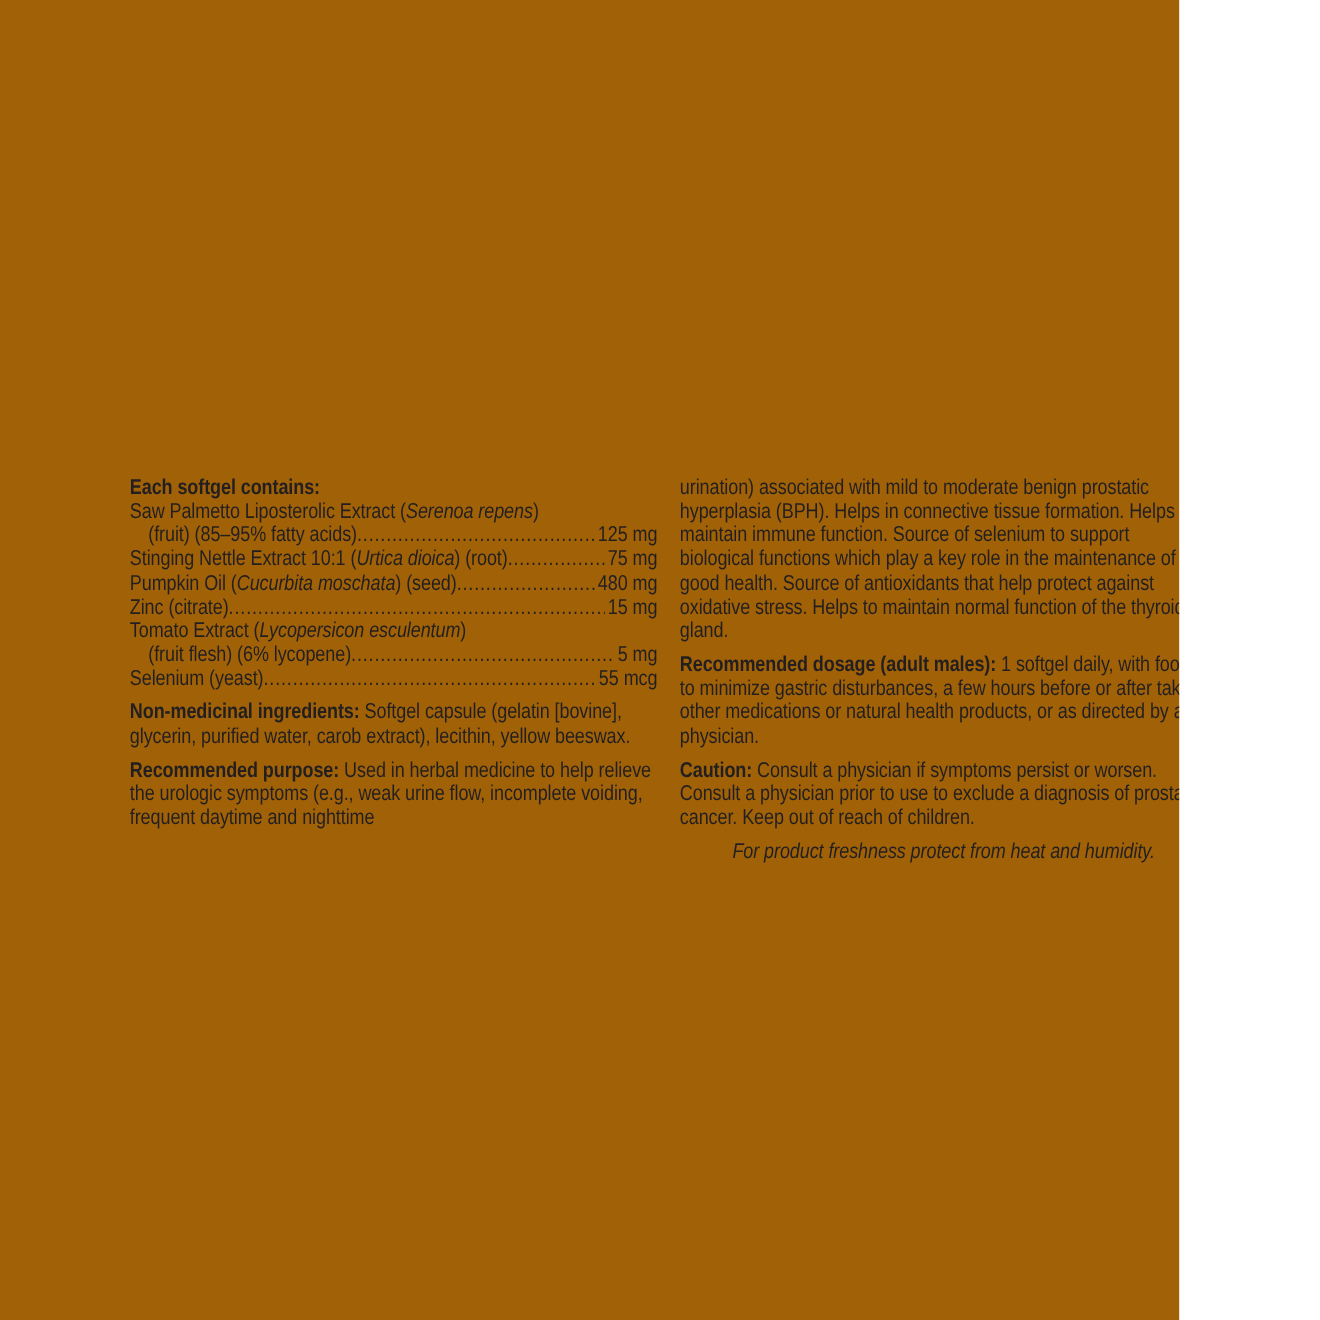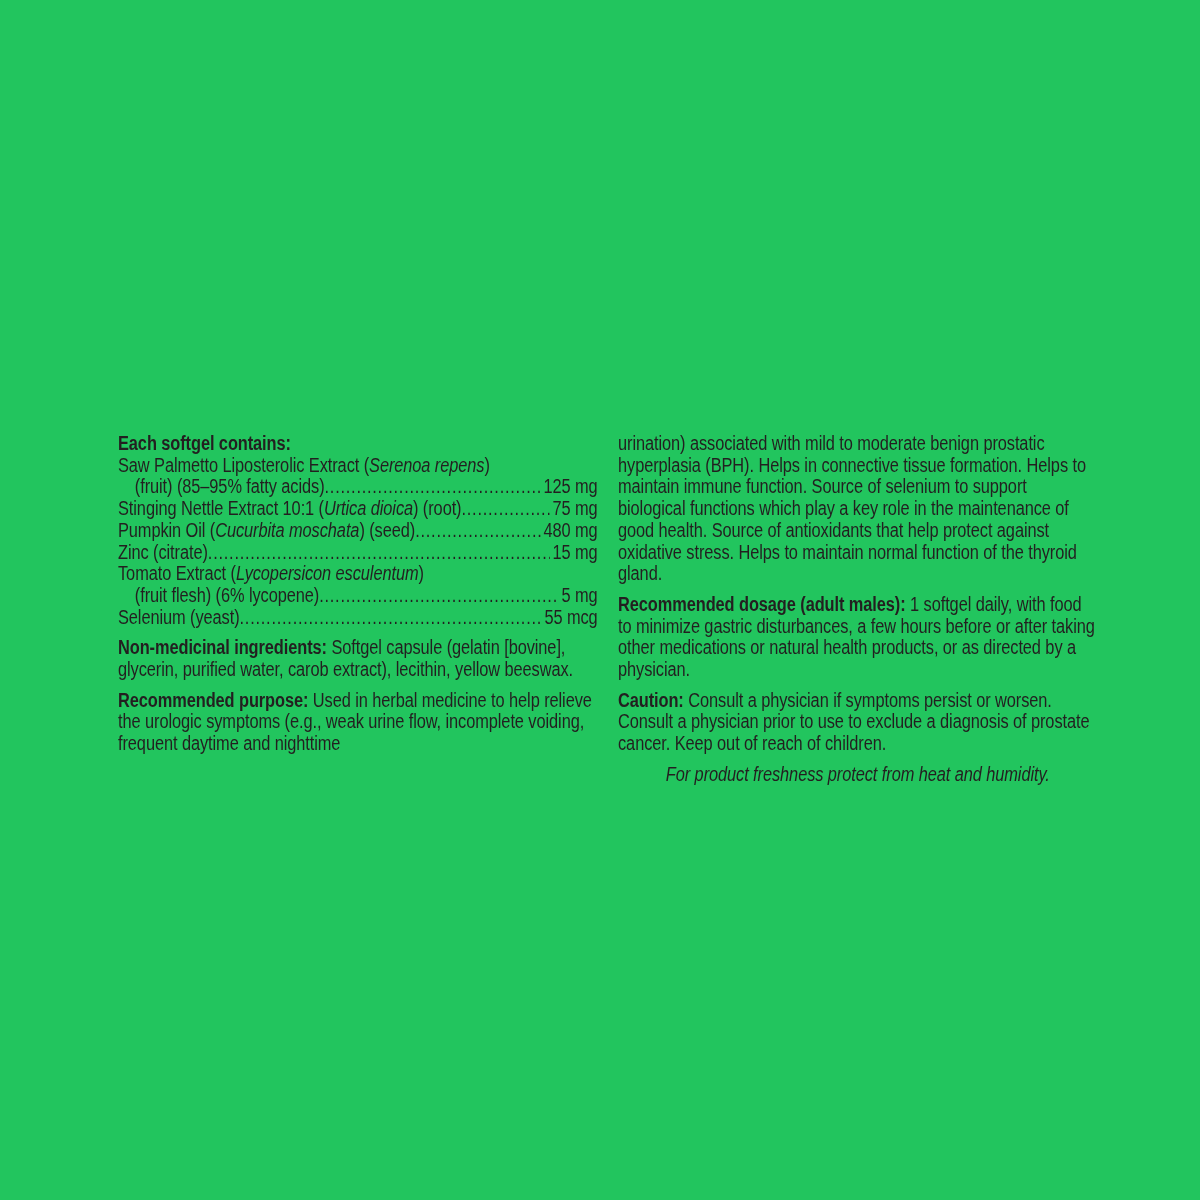--- a/index.html
+++ b/index.html
@@ -5,23 +5,23 @@
   html, body { margin: 0; padding: 0; }
   body {
     width: 1200px;
     height: 1200px;
     background: #ffffff;
     font-family: "Liberation Sans", sans-serif;
     color: #231f20;
   }
   .page {
     position: relative;
-    width: 1200px;
+    width: 1072px;
     height: 1200px;
-    background: #22c55e;
+    background: #a16207;
     overflow: hidden;
   }
   .label-block {
     position: absolute;
     left: 118px;
     top: 433px;
     display: flex;
   }
   .col {
     width: 480px;

